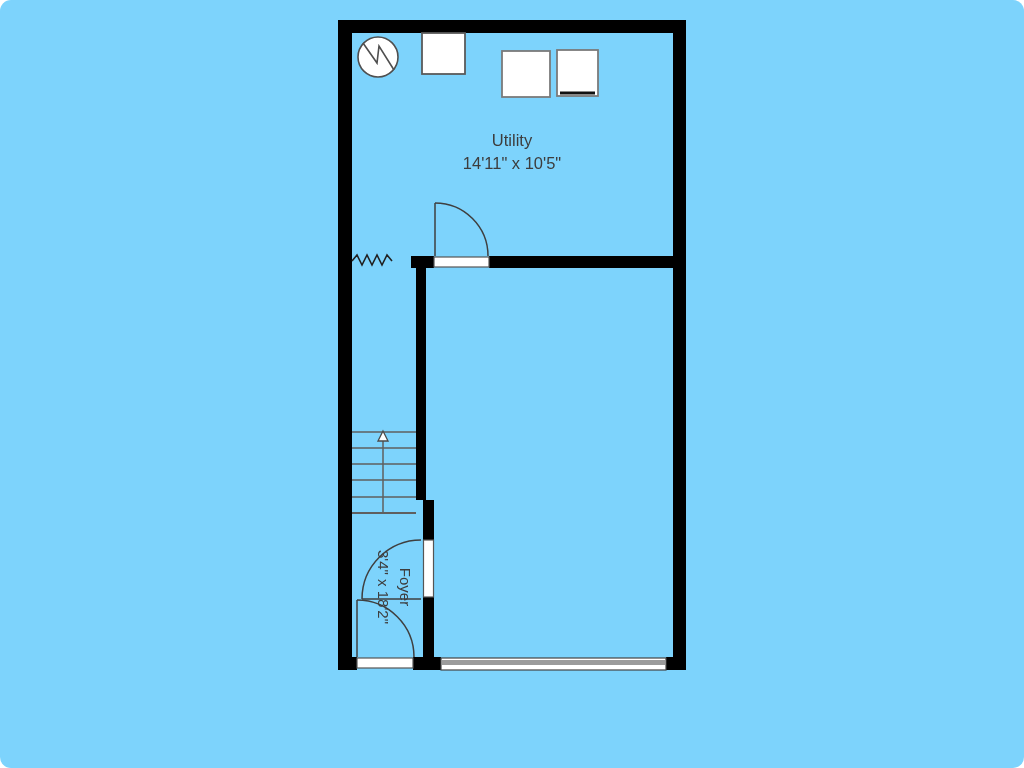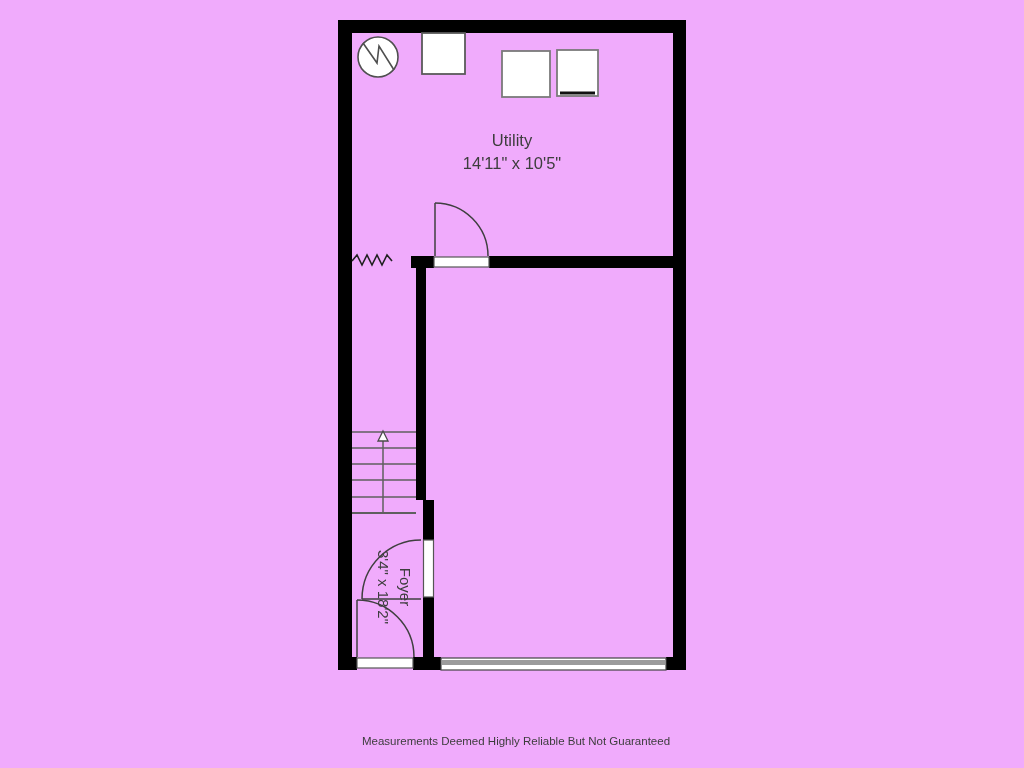--- a/index.html
+++ b/index.html
@@ -1,21 +1,22 @@
 <!DOCTYPE html>
 <html><head>
 <meta charset="utf-8">
 <style>
   html,body{margin:0;padding:0;background:#ffffff;}
   #canvas{
     position:relative;
     width:1024px;height:768px;
-    background:#f0abfc;
+    background:#7dd3fc;
     font-family:"Liberation Sans","DejaVu Sans",sans-serif;
     overflow:hidden;
+    border-radius:11px;
   }
   .wall{position:absolute;background:#000000;}
   .svglayer{position:absolute;left:0;top:0;width:1024px;height:768px;}
   .roomlabel{
     position:absolute;
     transform:translate(-50%,-50%);
     text-align:center;
     color:#3d3d3d;
     font-size:16.5px;
     line-height:1.42;
@@ -110,15 +111,14 @@
     <div>Utility</div>
     <div>14'11" x 10'5"</div>
   </div>
 
 
   <div class="roomlabel rotated" style="left:394px;top:587px;">
     <div>Foyer</div>
     <div>3'4" x 18'2"</div>
   </div>
 
-  <div class="disclaimer">Measurements Deemed Highly Reliable But Not Guaranteed</div>
 
 </div>
 
 </body></html>

